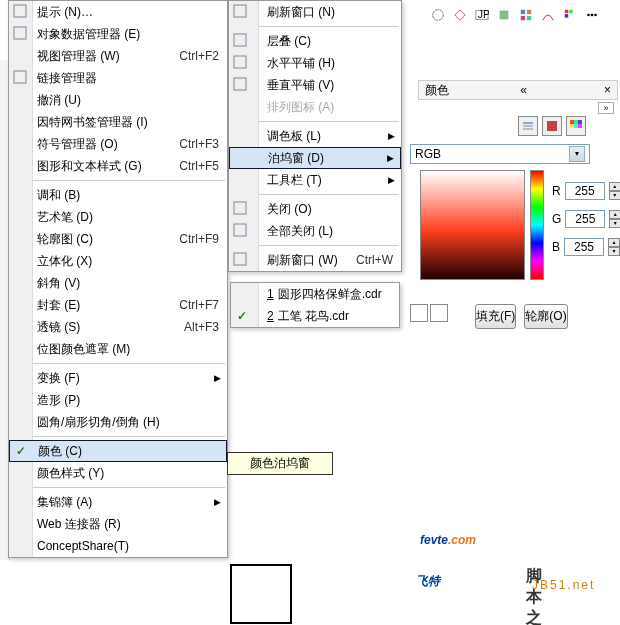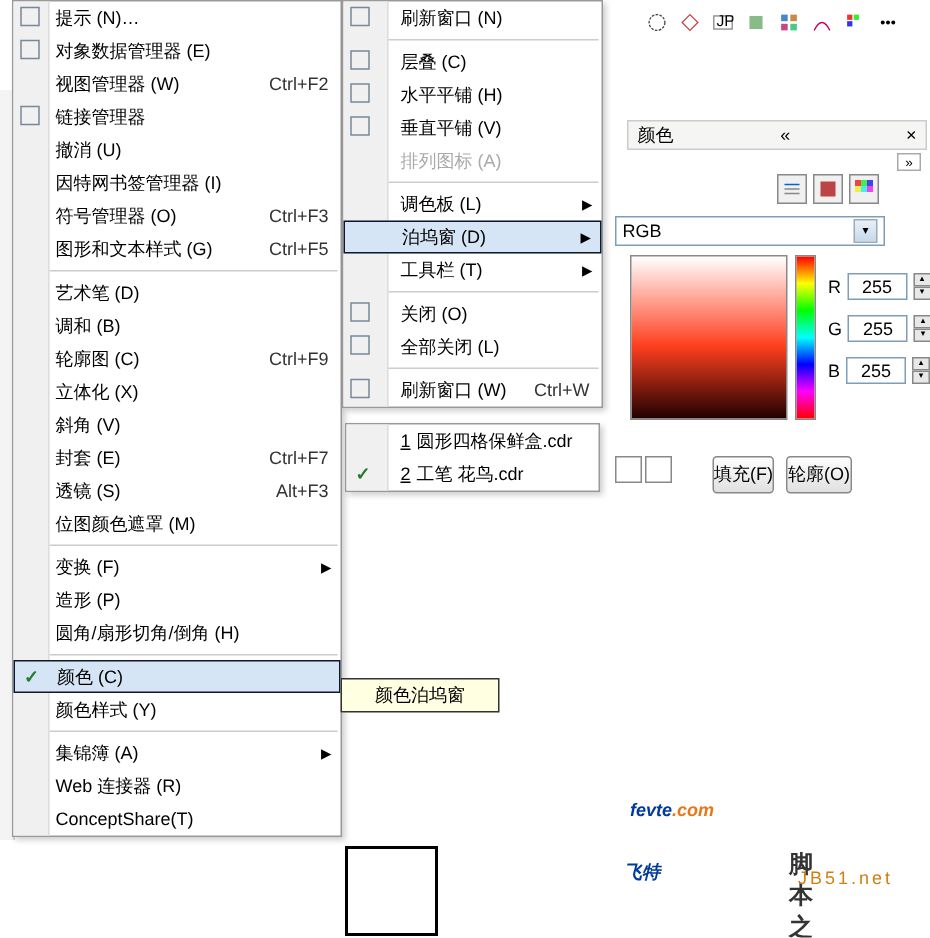--- a/index.html
+++ b/index.html
@@ -210,24 +210,24 @@
       <div class="menu-item">
         <span>符号管理器 (O)</span>
         <span class="shortcut">Ctrl+F3</span>
       </div>
       <div class="menu-item">
         <span>图形和文本样式 (G)</span>
         <span class="shortcut">Ctrl+F5</span>
       </div>
       <div class="menu-sep"></div>
       <div class="menu-item">
+        <span>调和 (B)</span>
+      </div>
+      <div class="menu-item">
         <span>艺术笔 (D)</span>
-      </div>
-      <div class="menu-item">
-        <span>调和 (B)</span>
       </div>
       <div class="menu-item">
         <span>轮廓图 (C)</span>
         <span class="shortcut">Ctrl+F9</span>
       </div>
       <div class="menu-item">
         <span>立体化 (X)</span>
       </div>
       <div class="menu-item">
         <span>斜角 (V)</span>

